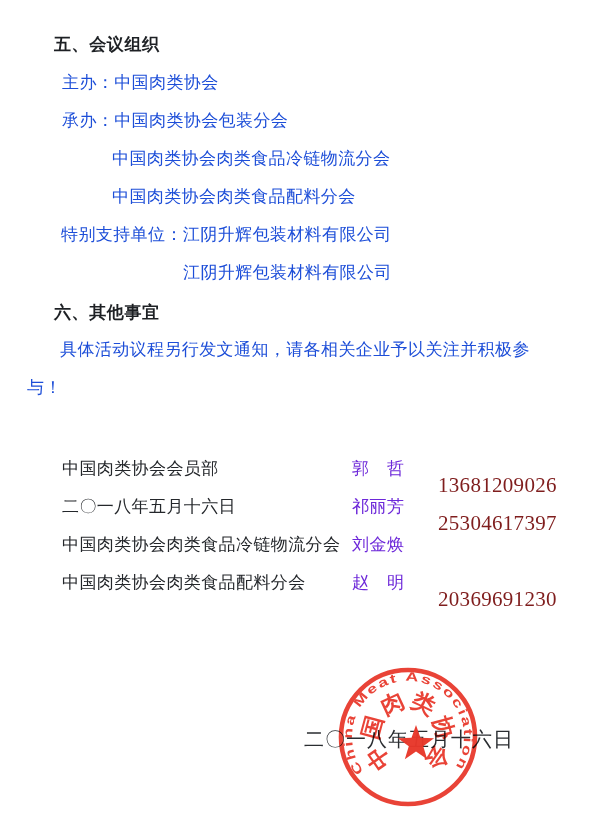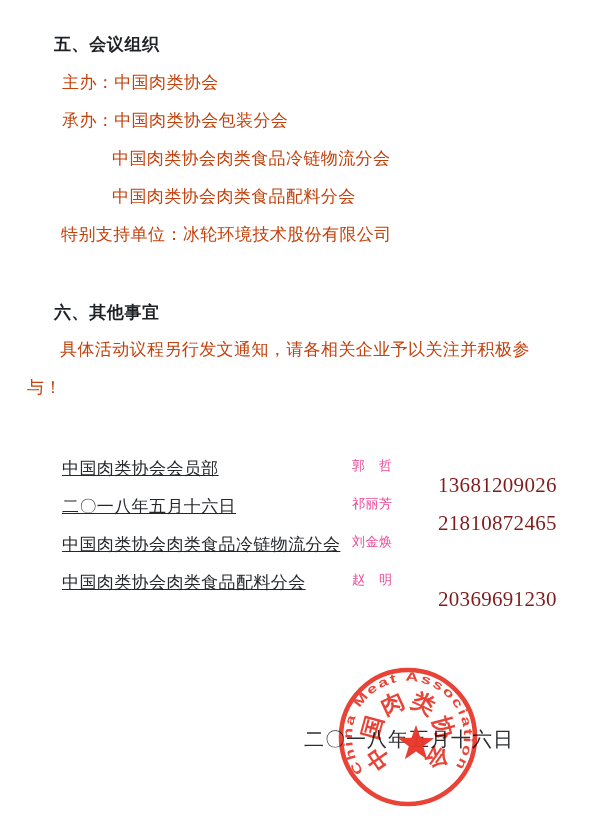--- a/index.html
+++ b/index.html
@@ -12,41 +12,41 @@
     position:relative;
     width:603px;height:825px;
     background:#ffffff;
     overflow:hidden;
   }
   .line{
     position:absolute;
     font-size:17px;
     line-height:1.18;
     letter-spacing:0.4px;
-    color:#c2410c;
+    color:#1d4ed8;
     white-space:nowrap;
   }
   .heading{
     font-weight:700;
     letter-spacing:0.6px;
     color:#1d2024;
   }
   .contact-row{
     position:absolute;
     left:62px;
     width:480px;
     height:22px;
   }
   .contact-row .org{
     position:absolute;left:0;top:0;
-    font-size:17px;letter-spacing:0.4px;color:#24272b;white-space:nowrap;text-decoration:underline;
+    font-size:17px;letter-spacing:0.4px;color:#24272b;white-space:nowrap;
   }
   .contact-row .name{
     position:absolute;left:290px;top:0;
-    font-size:13px;letter-spacing:0.5px;color:#ec4899;white-space:nowrap;
+    font-size:17px;letter-spacing:0.5px;color:#6d28d9;white-space:nowrap;
   }
   .contact-row .phone{
     position:absolute;left:376px;top:16px;
     font-size:21px;letter-spacing:0.3px;color:#7f1d1d;white-space:nowrap;
   }
   .date-line{
     position:absolute;
     left:304px;top:726px;
     font-size:20px;
     letter-spacing:1px;
@@ -73,36 +73,37 @@
 </head>
 <body>
 
 <div class="page">
 
   <div class="line heading" style="left:54px;top:35px">五、会议组织</div>
   <div class="line" style="left:62px;top:73px">主办：中国肉类协会</div>
   <div class="line" style="left:62px;top:111px">承办：中国肉类协会包装分会</div>
   <div class="line" style="left:112px;top:149px">中国肉类协会肉类食品冷链物流分会</div>
   <div class="line" style="left:112px;top:187px">中国肉类协会肉类食品配料分会</div>
-  <div class="line" style="left:61px;top:225px">特别支持单位：冰轮环境技术股份有限公司</div>
+  <div class="line" style="left:61px;top:225px">特别支持单位：江阴升辉包装材料有限公司</div>
+  <div class="line" style="left:183px;top:263px">江阴升辉包装材料有限公司</div>
 
   <div class="line heading" style="left:54px;top:303px">六、其他事宜</div>
   <div class="line" style="left:60px;top:340px">具体活动议程另行发文通知，请各相关企业予以关注并积极参</div>
   <div class="line" style="left:27px;top:378px">与！</div>
 
 
   <div class="contact-row" style="top:457px">
     <span class="org">中国肉类协会会员部</span>
     <span class="name">郭　哲</span>
     <span class="phone">13681209026</span>
   </div>
   <div class="contact-row" style="top:495px">
     <span class="org">二〇一八年五月十六日</span>
     <span class="name">祁丽芳</span>
-    <span class="phone">21810872465</span>
+    <span class="phone">25304617397</span>
   </div>
   <div class="contact-row" style="top:533px">
     <span class="org">中国肉类协会肉类食品冷链物流分会</span>
     <span class="name">刘金焕</span>
   </div>
   <div class="contact-row" style="top:571px">
     <span class="org">中国肉类协会肉类食品配料分会</span>
     <span class="name">赵　明</span>
     <span class="phone">20369691230</span>
   </div>

